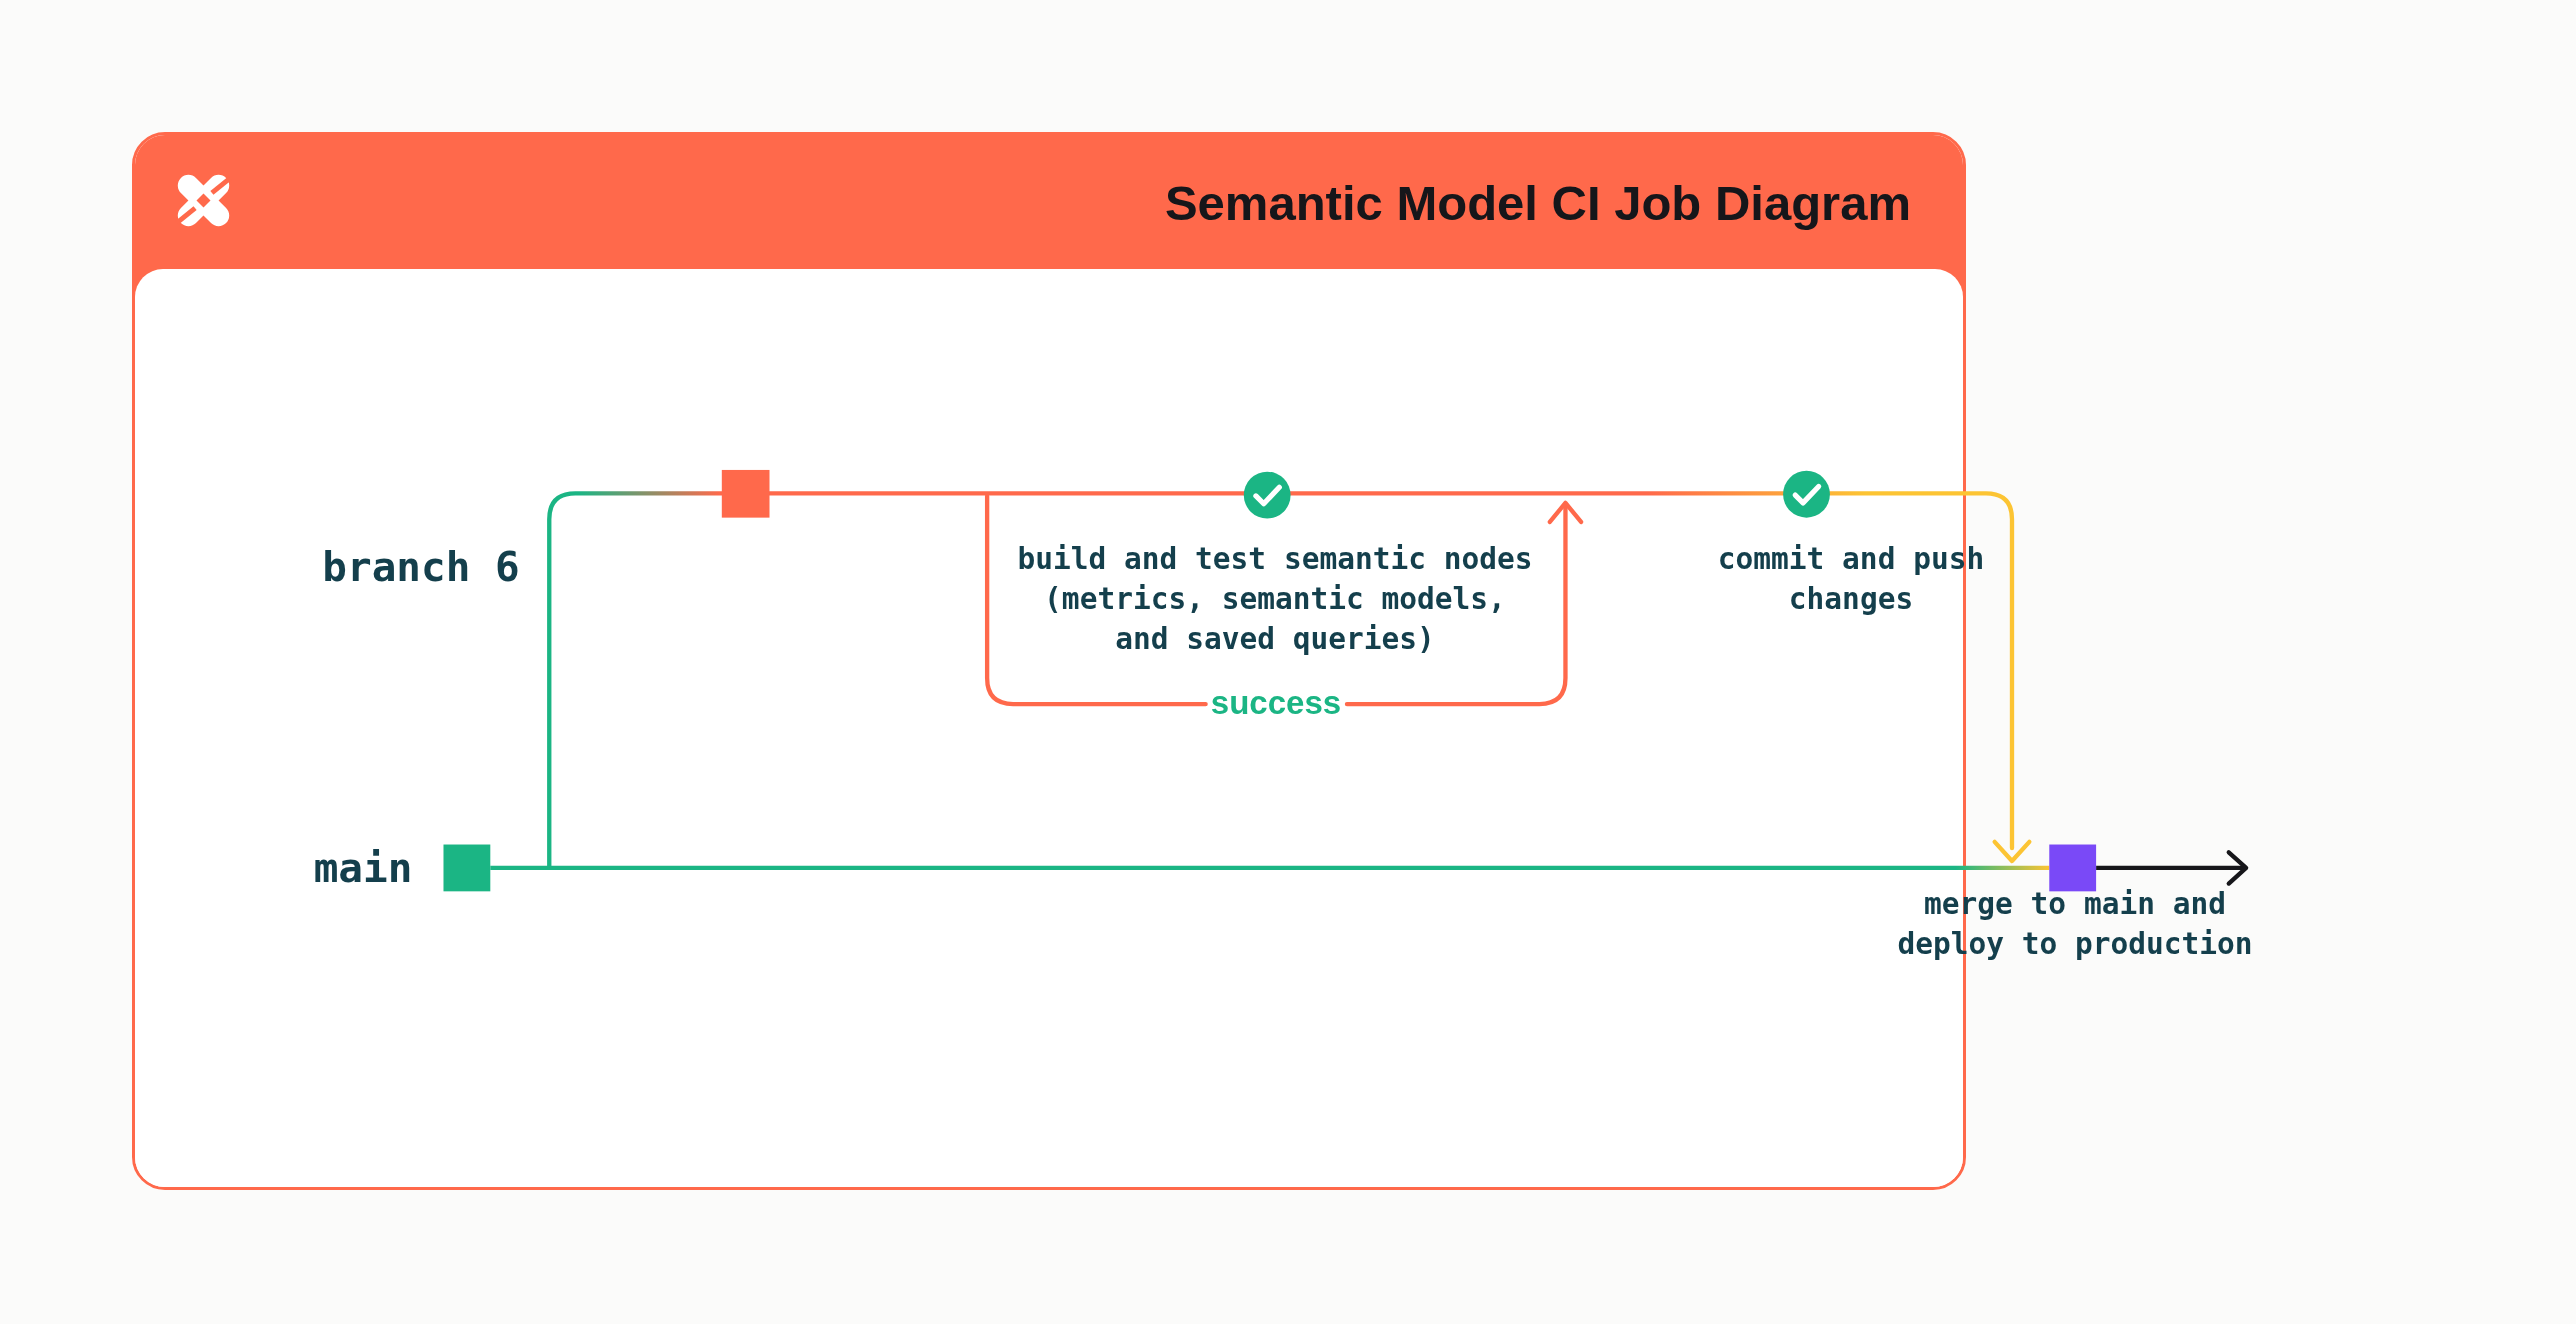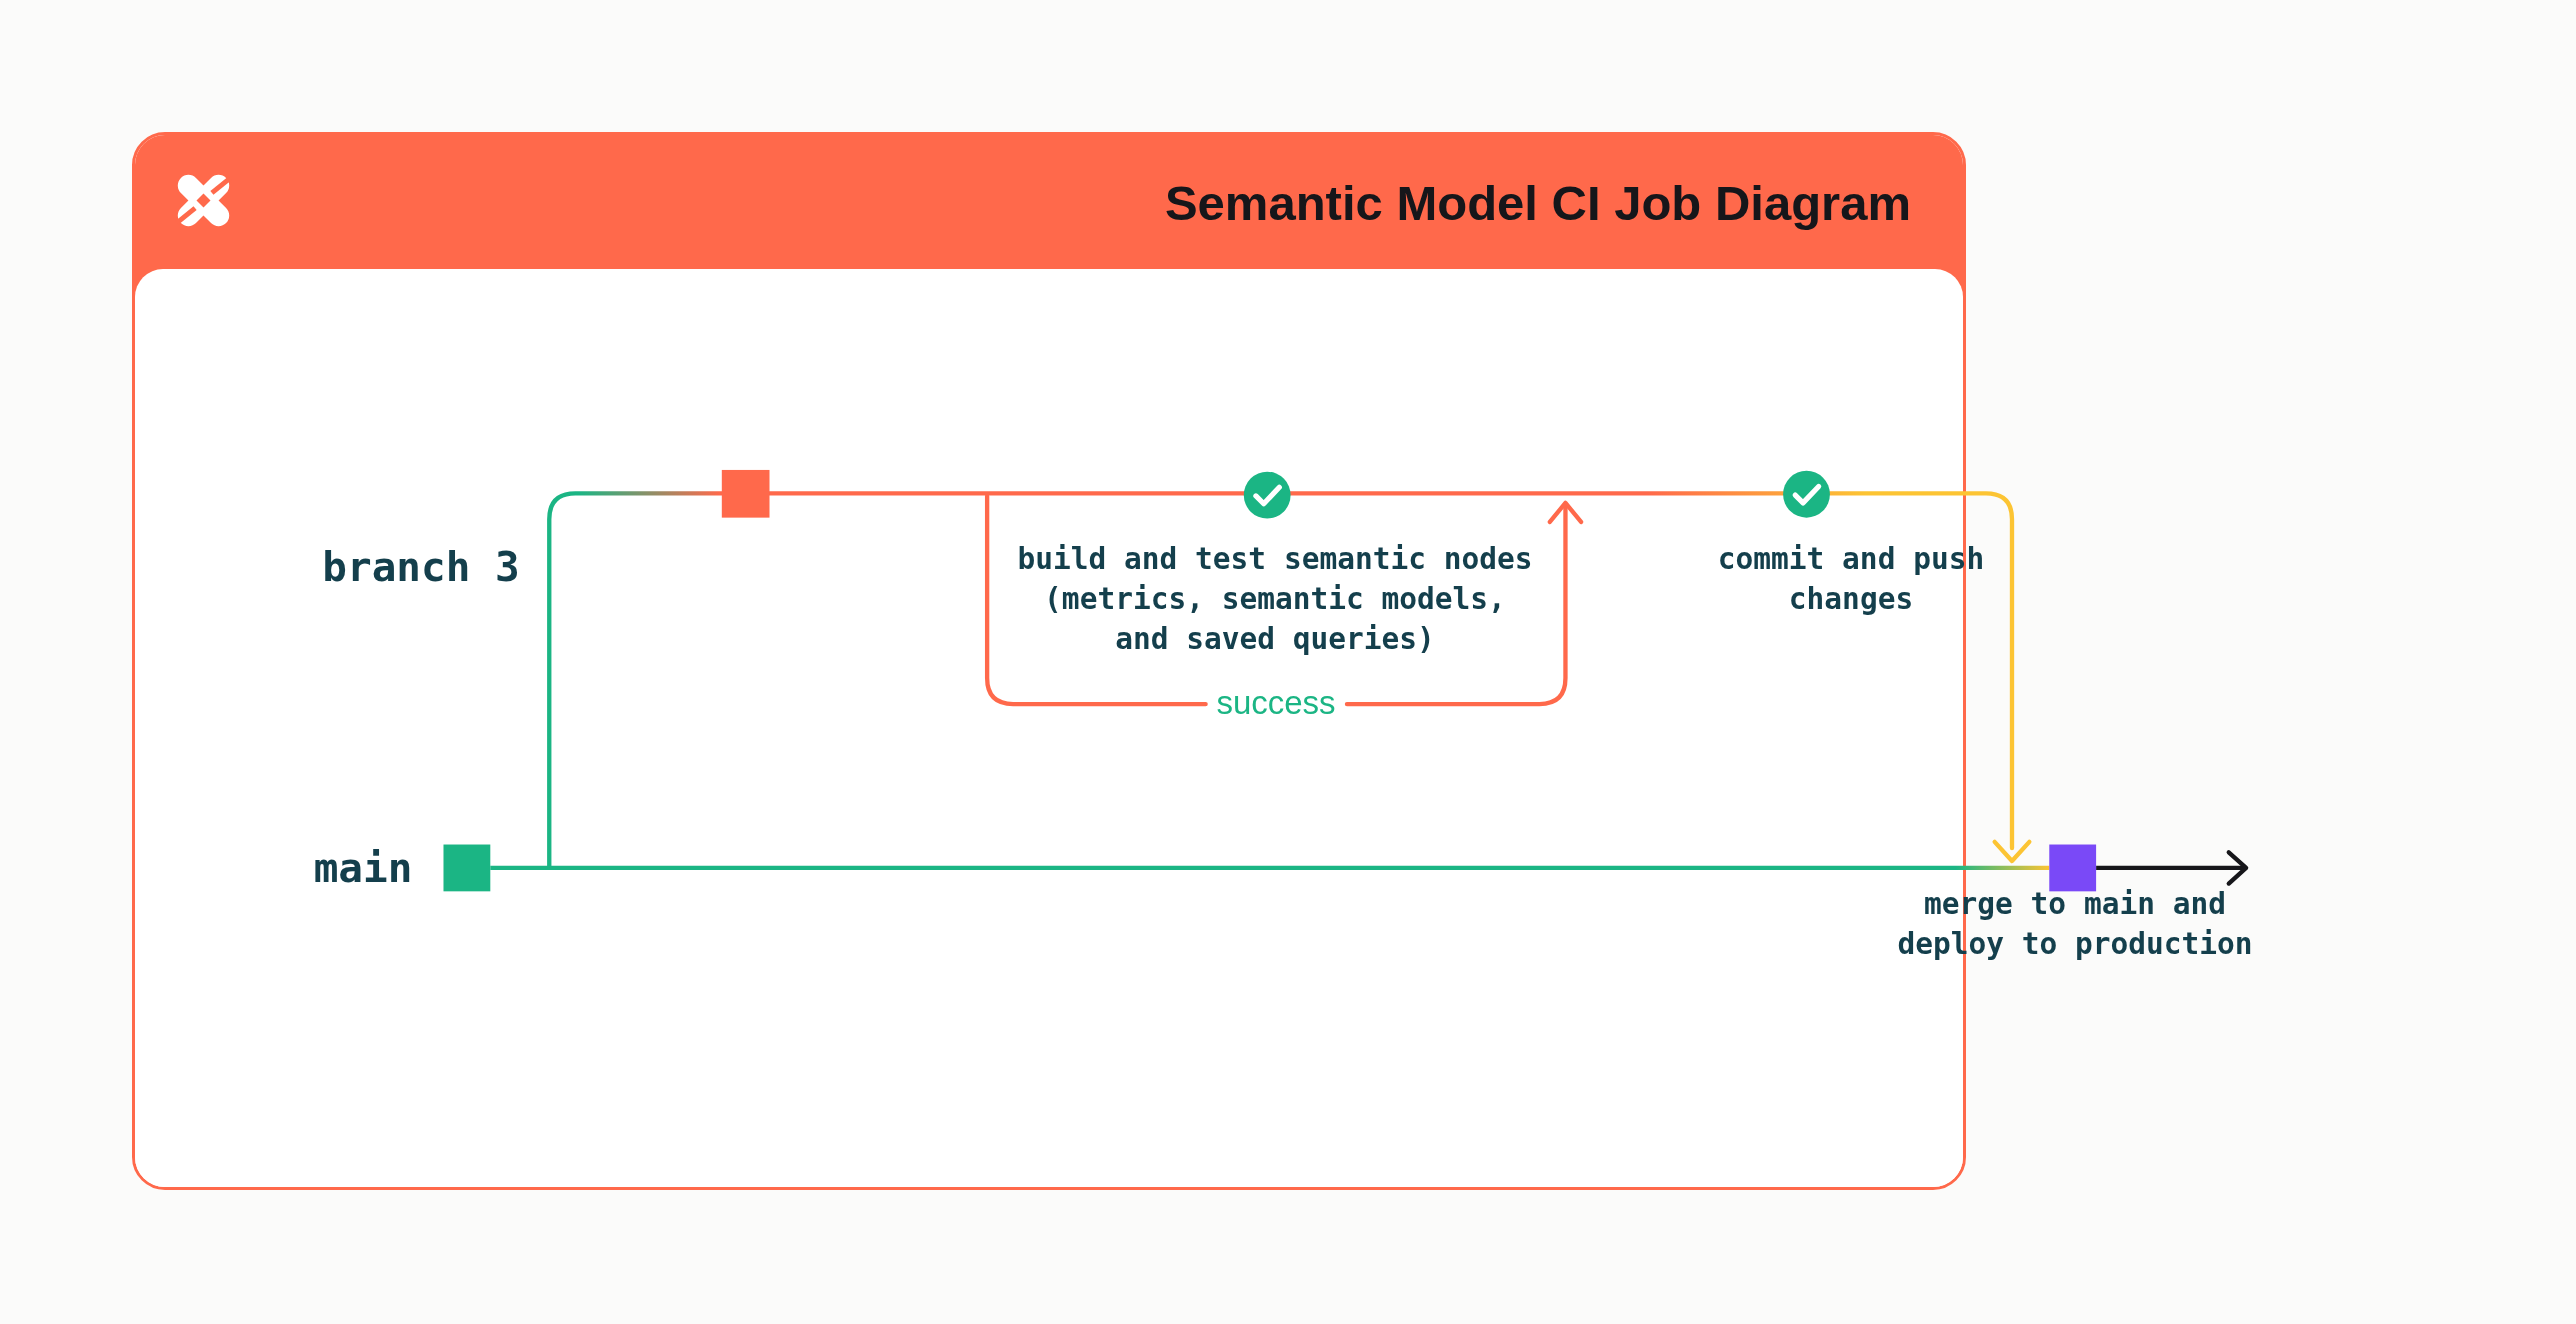--- a/index.html
+++ b/index.html
@@ -39,21 +39,21 @@
   .diagram svg{position:absolute;inset:0;}
 
   .lbl{
     position:absolute;transform:translate(-50%,-50%);
     color:#143F4C;font-weight:700;text-align:center;white-space:pre-line;
   }
   .branch-lbl{font-size:41px;line-height:50px;}
   .node-lbl{font-size:29.5px;line-height:40px;}
   .success-lbl{
     font-family:"Liberation Sans","DejaVu Sans",sans-serif;
-    color:#1BB584;font-size:33px;font-weight:400;
+    color:#1BB584;font-size:33px;font-weight:700;
   }
 </style>
 </head>
 <body>
 
 <div class="page">
 
   <div class="card">
     <div class="card-header">
 
@@ -112,21 +112,21 @@
       <g>
         <circle cx="1461" cy="571" r="27" fill="#1BB584"></circle>
         <path d="M 1448 572 L 1457 581 L 1475 562" fill="none" stroke="#FFFFFF" stroke-width="6" stroke-linecap="round" stroke-linejoin="round"></path>
       </g>
       <g>
         <circle cx="2083" cy="570" r="27" fill="#1BB584"></circle>
         <path d="M 2070 571 L 2079 580 L 2097 561" fill="none" stroke="#FFFFFF" stroke-width="6" stroke-linecap="round" stroke-linejoin="round"></path>
       </g>
     </svg>
 
-    <div class="lbl branch-lbl" style="left:421px;top:567px;">branch 3</div>
+    <div class="lbl branch-lbl" style="left:421px;top:567px;">branch 6</div>
     <div class="lbl branch-lbl" style="left:363px;top:868px;">main</div>
 
     <div class="lbl node-lbl" style="left:1275px;top:599px;text-align:center;">build and test semantic nodes
 (metrics, semantic models,
 and saved queries)</div>
     <div class="lbl node-lbl" style="left:1807px;top:579px;margin-left:44px;">commit and push
 changes</div>
     <div class="lbl node-lbl" style="left:2075px;top:924px;">merge to main and
 deploy to production</div>
 

